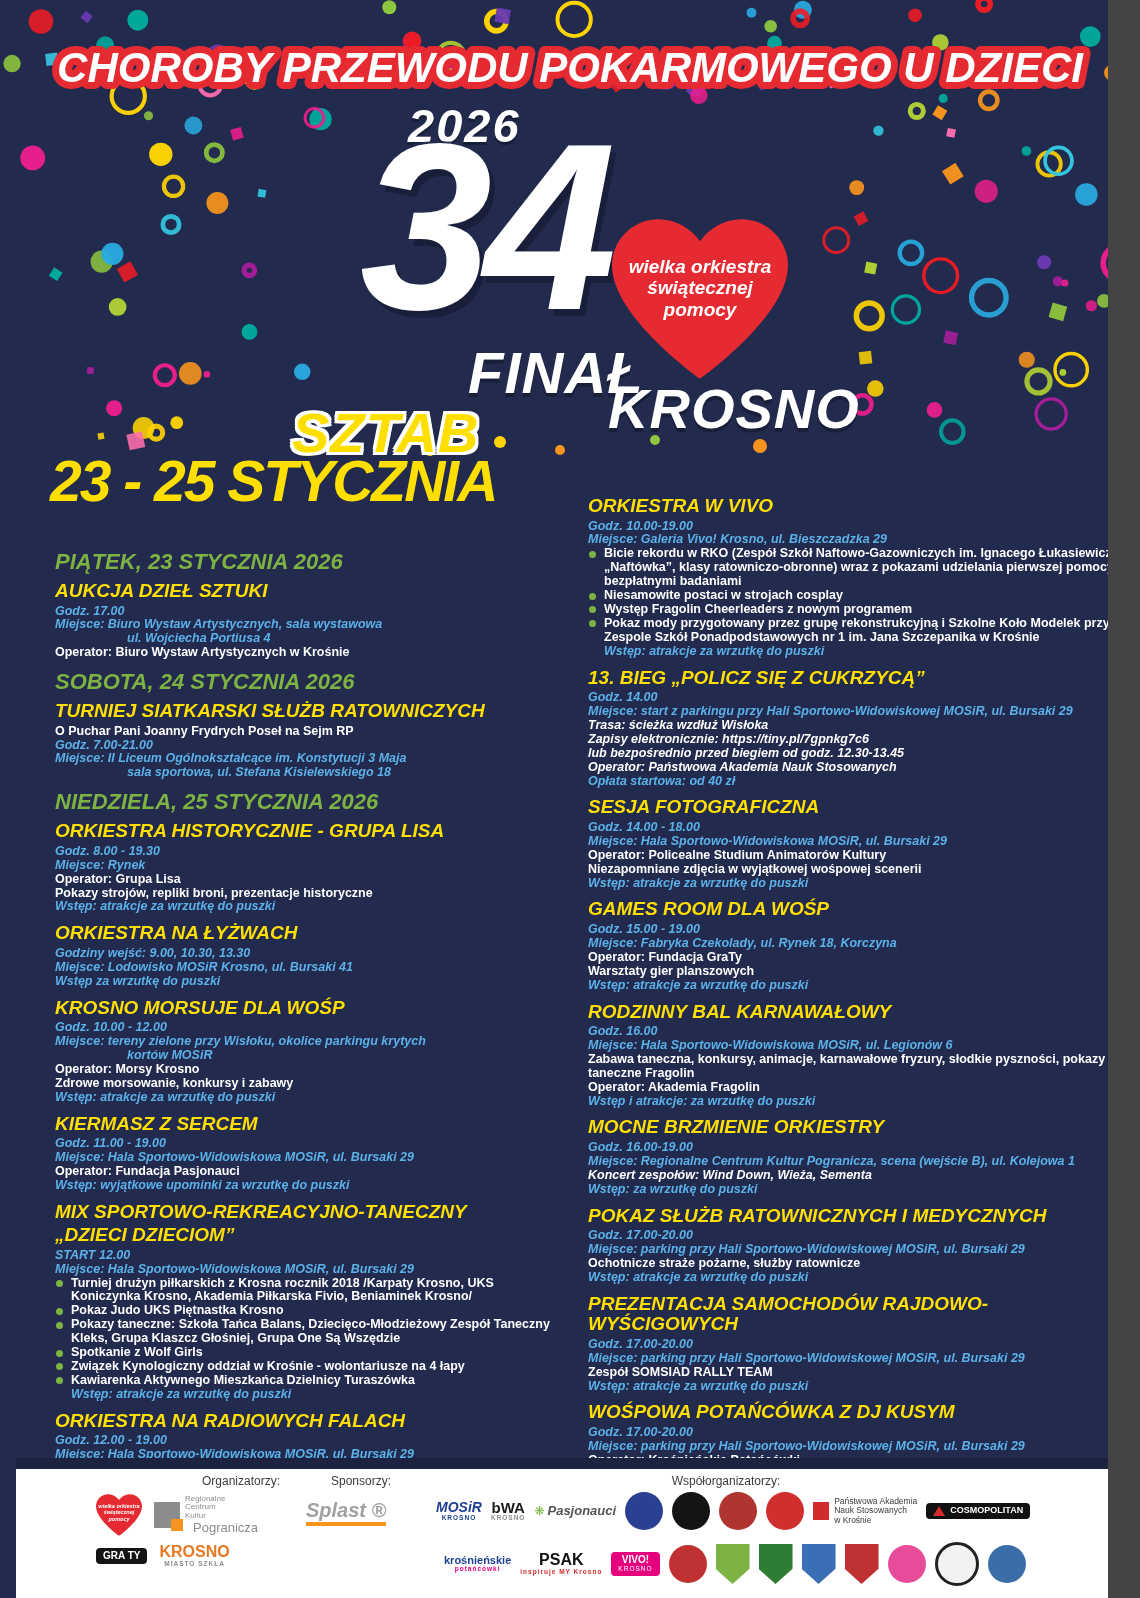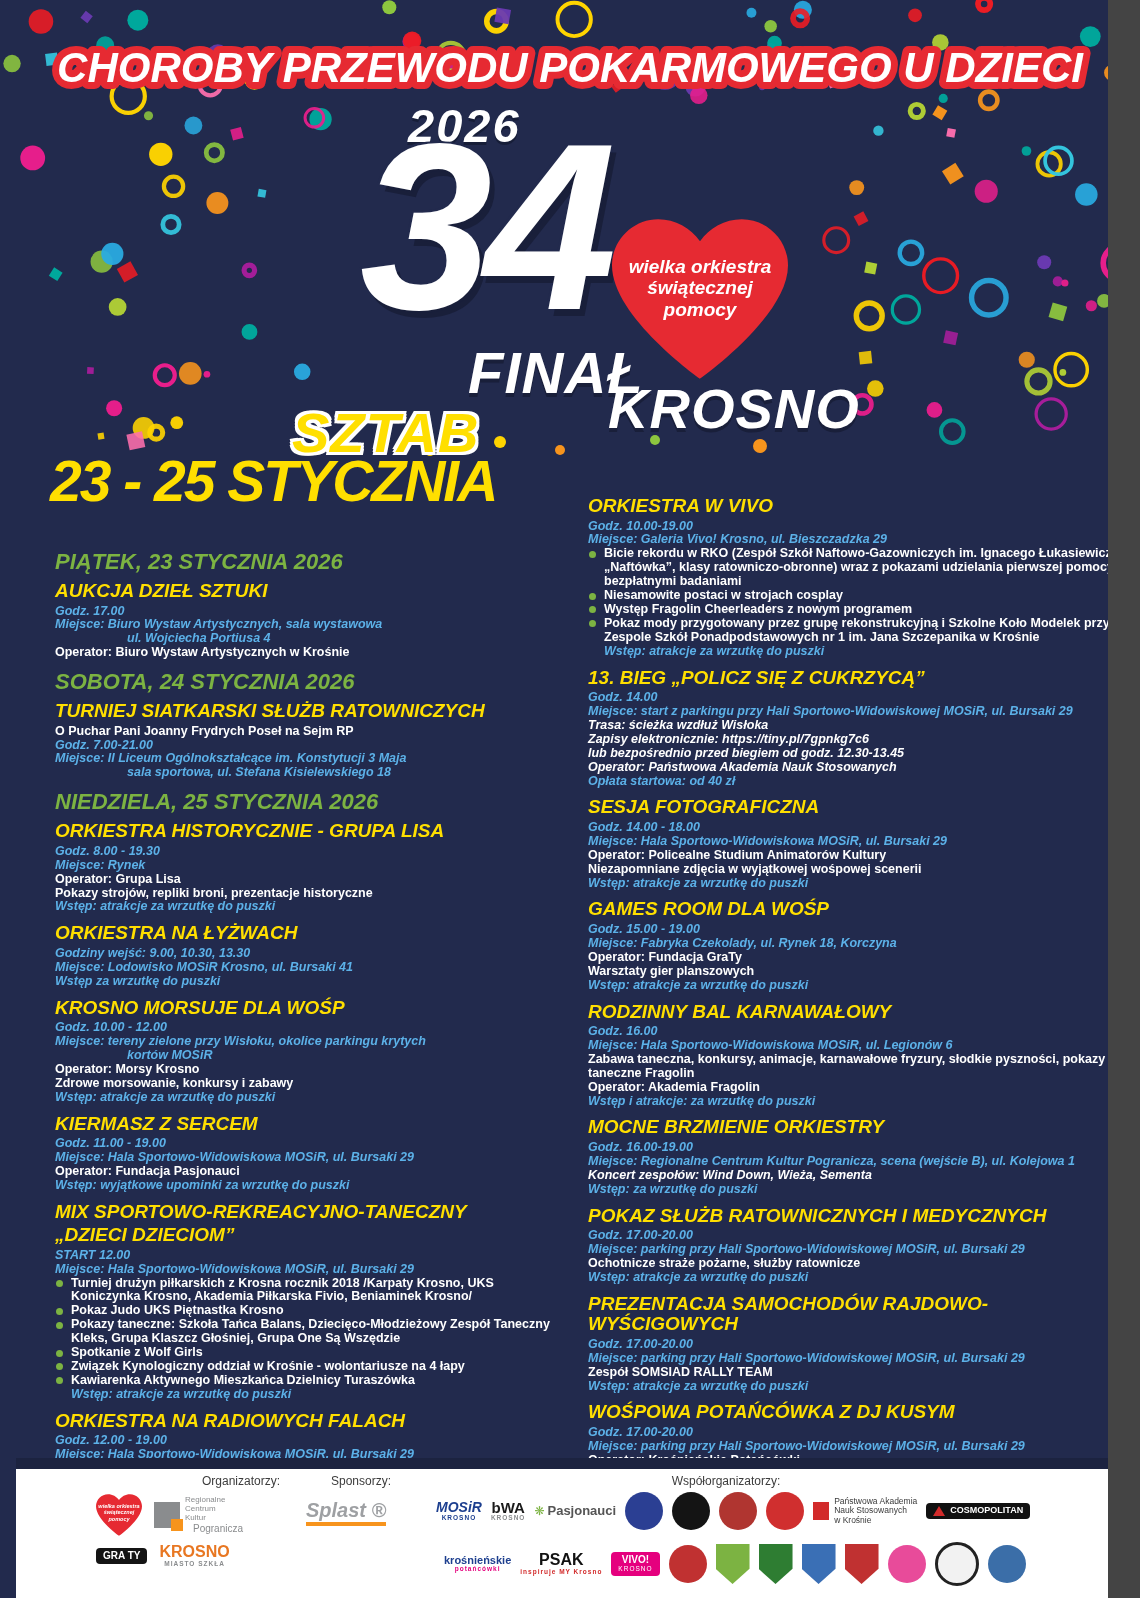--- a/index.html
+++ b/index.html
@@ -380,21 +380,21 @@
             <div>świątecznej</div>
             <div>pomocy</div>
           </div>
         </div>
         <div class="chip hrow">
           <span class="rckp-mark"></span>
           <div>
             <div class="tline" style="color: rgb(138, 140, 142); font-size: 8px;">Regionalne</div>
             <div class="tline" style="color: rgb(138, 140, 142); font-size: 8px;">Centrum</div>
             <div class="tline" style="color: rgb(138, 140, 142); font-size: 8px;">Kultur</div>
-            <div class="tline" style="color: rgb(138, 140, 142); font-size: 10px; padding-left: 8px;">Pogranicza</div>
+            <div class="tline" style="color: rgb(138, 140, 142); font-size: 13px; padding-left: 8px;">Pogranicza</div>
           </div>
         </div>
       </div>
     <div class="fgroup" id="org-row2" style="left:80px;top:86px;gap:12px;">
         <div class="chip box" style="background: rgb(20, 20, 20);">
           <span class="main" style="color: rgb(255, 255, 255); font-size: 10px;">GRA TY</span>
         </div>
         <div class="chip">
           <span class="main" style="color: rgb(232, 119, 34); font-size: 16px;">KROSNO</span>
           <span class="sub" style="color: rgb(138, 140, 142); font-weight: bold;">MIASTO SZKŁA</span>
@@ -409,21 +409,21 @@
         <div class="chip">
           <span class="main" style="color: rgb(29, 63, 143); font-size: 14px; font-style: italic;">MOSiR</span>
           <span class="sub" style="color: rgb(29, 63, 143); font-weight: bold;">KROSNO</span>
         </div>
         <div class="chip">
           <span class="main" style="color: rgb(26, 26, 26); font-size: 15px;">bWA</span>
           <span class="sub" style="color: rgb(138, 140, 142); font-weight: bold;">KROSNO</span>
         </div>
         <div class="chip hrow">
           <span class="sparkle">❋</span>
-          <span class="main" style="color: rgb(85, 85, 85); font-size: 13px; ">Pasjonauci</span>
+          <span class="main" style="color: rgb(85, 85, 85); font-size: 13px; font-style: italic;">Pasjonauci</span>
         </div>
         <div class="chip circle" style="width: 38px; height: 38px; background: rgb(43, 63, 147);"></div>
         <div class="chip circle" style="width: 38px; height: 38px; background: rgb(20, 20, 20);"></div>
         <div class="chip circle" style="width: 38px; height: 38px; background: rgb(176, 53, 48);"></div>
         <div class="chip circle" style="width: 38px; height: 38px; background: rgb(208, 47, 47);"></div>
         <div class="chip hrow">
           <span class="bookicon"></span>
           <div>
             <div class="tline" style="color: rgb(58, 58, 58); font-size: 8.5px;">Państwowa Akademia</div>
             <div class="tline" style="color: rgb(58, 58, 58); font-size: 8.5px;">Nauk Stosowanych</div>

